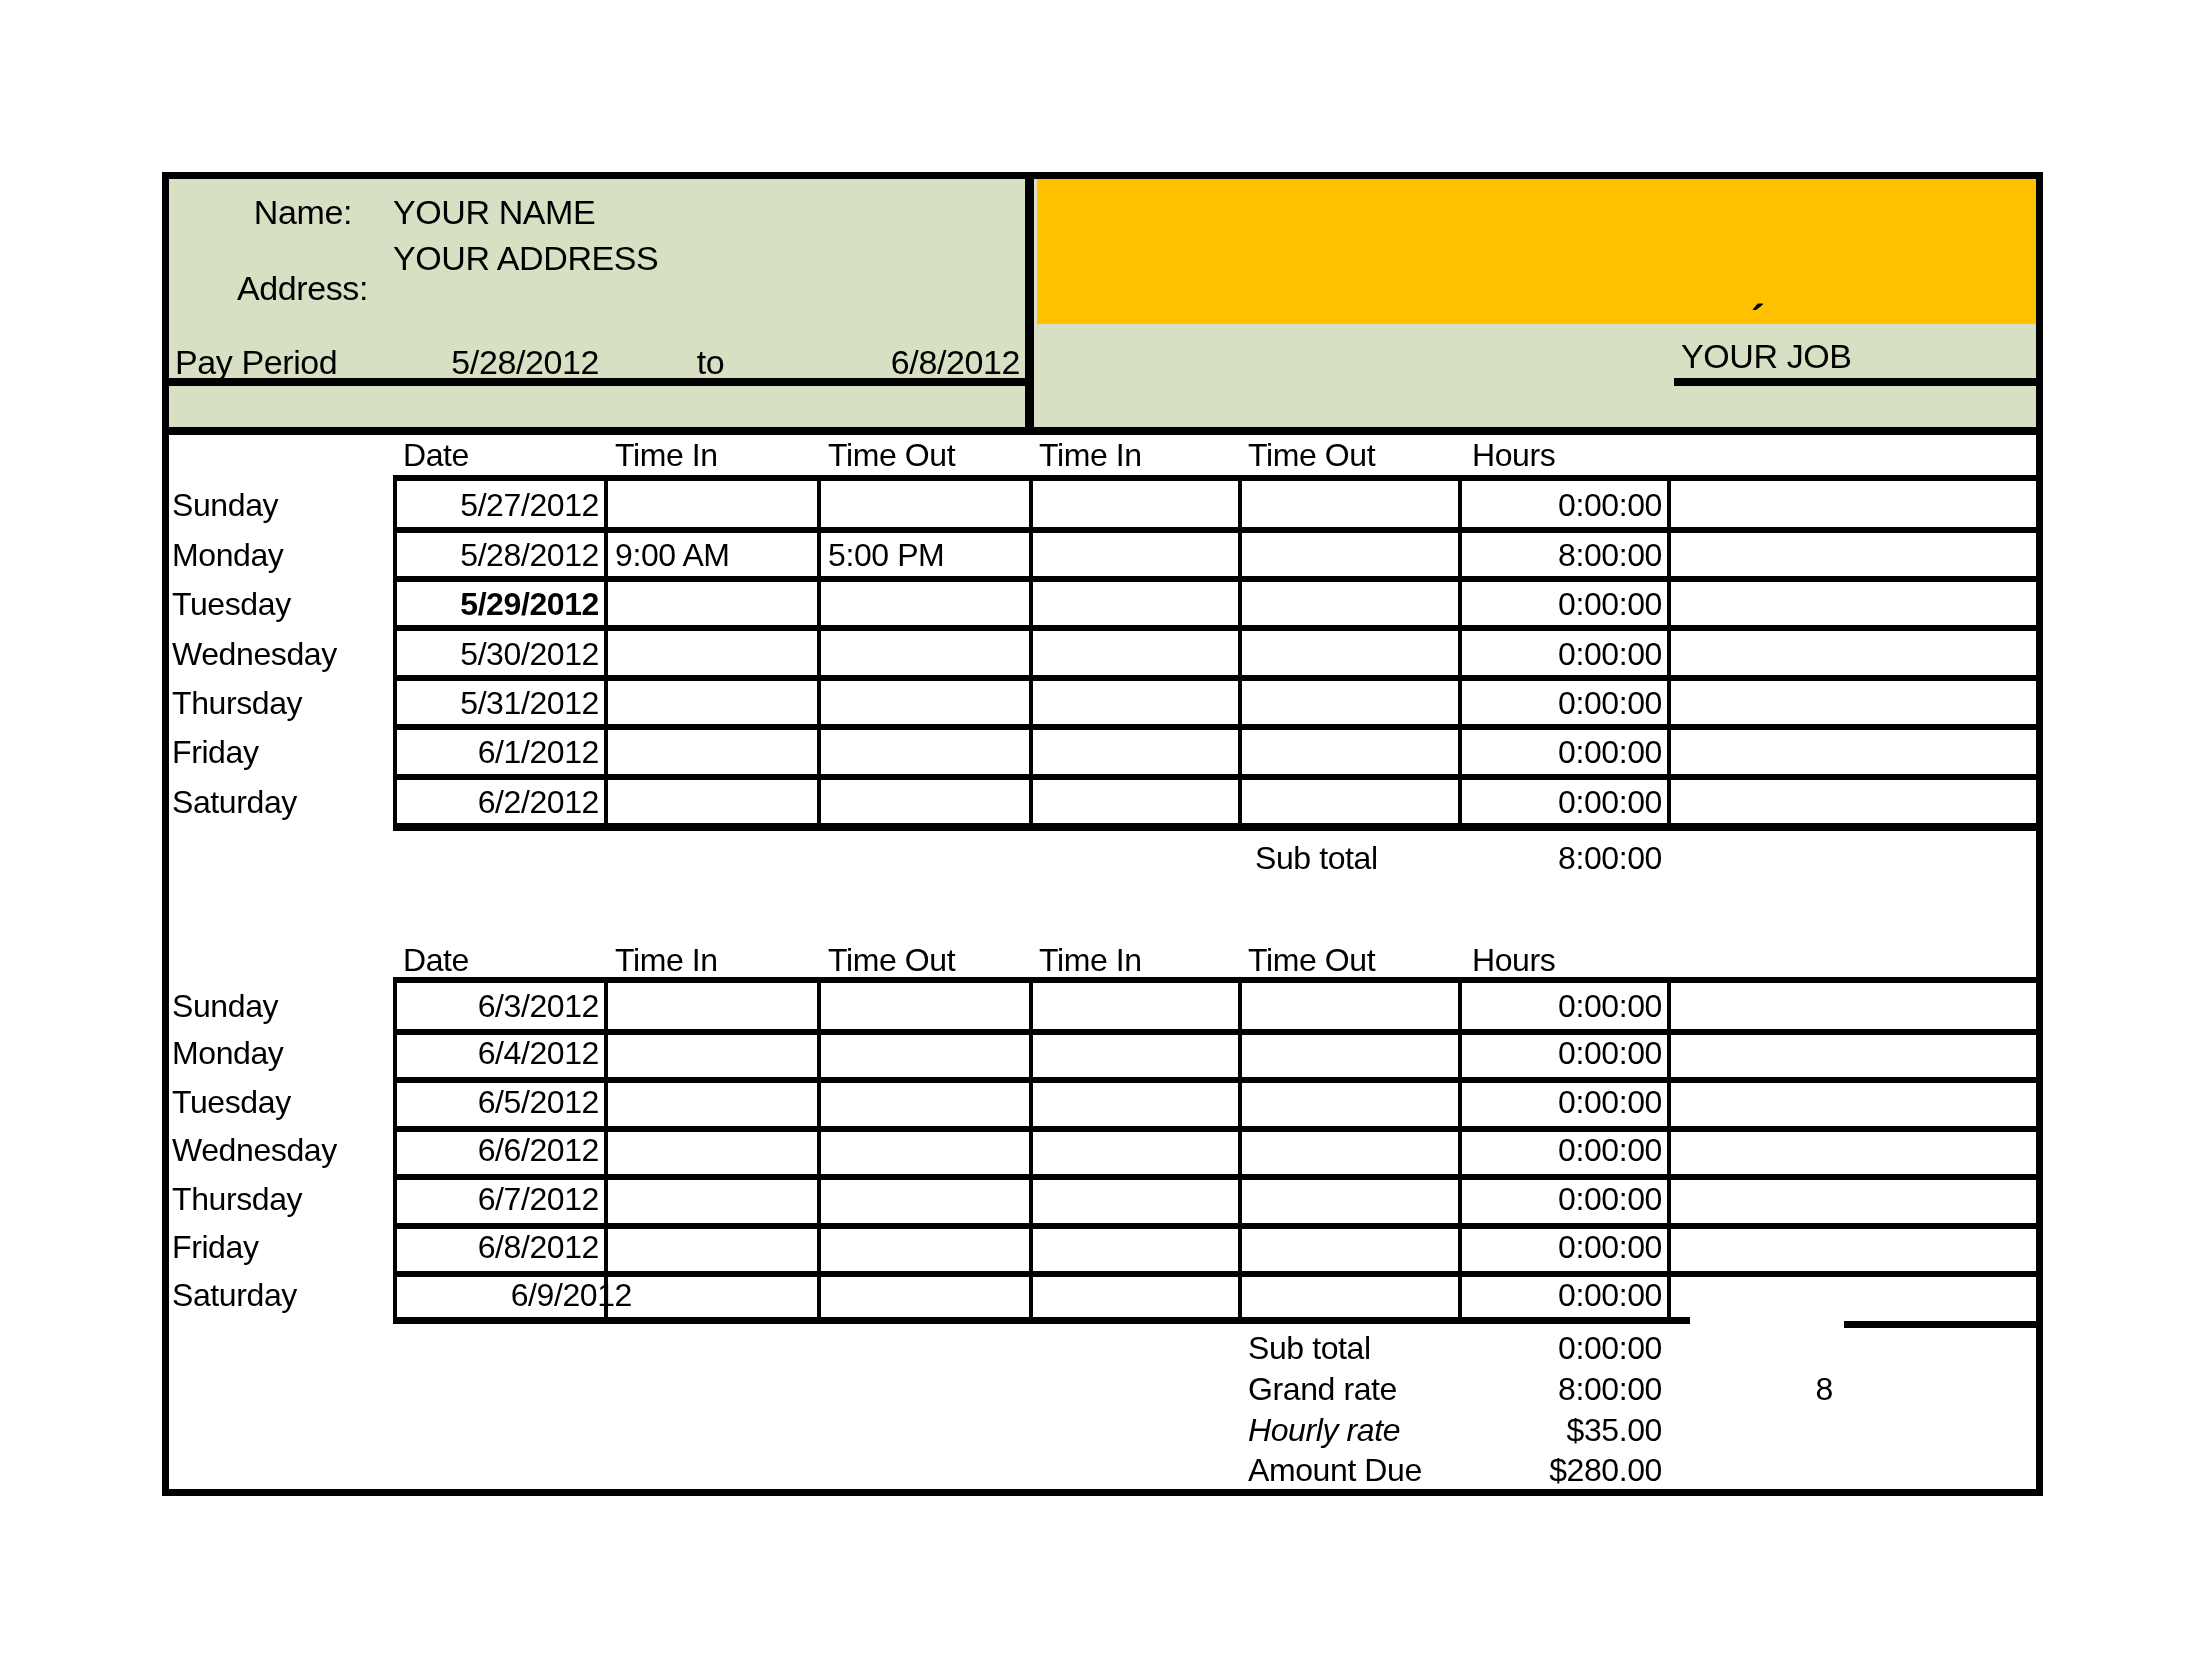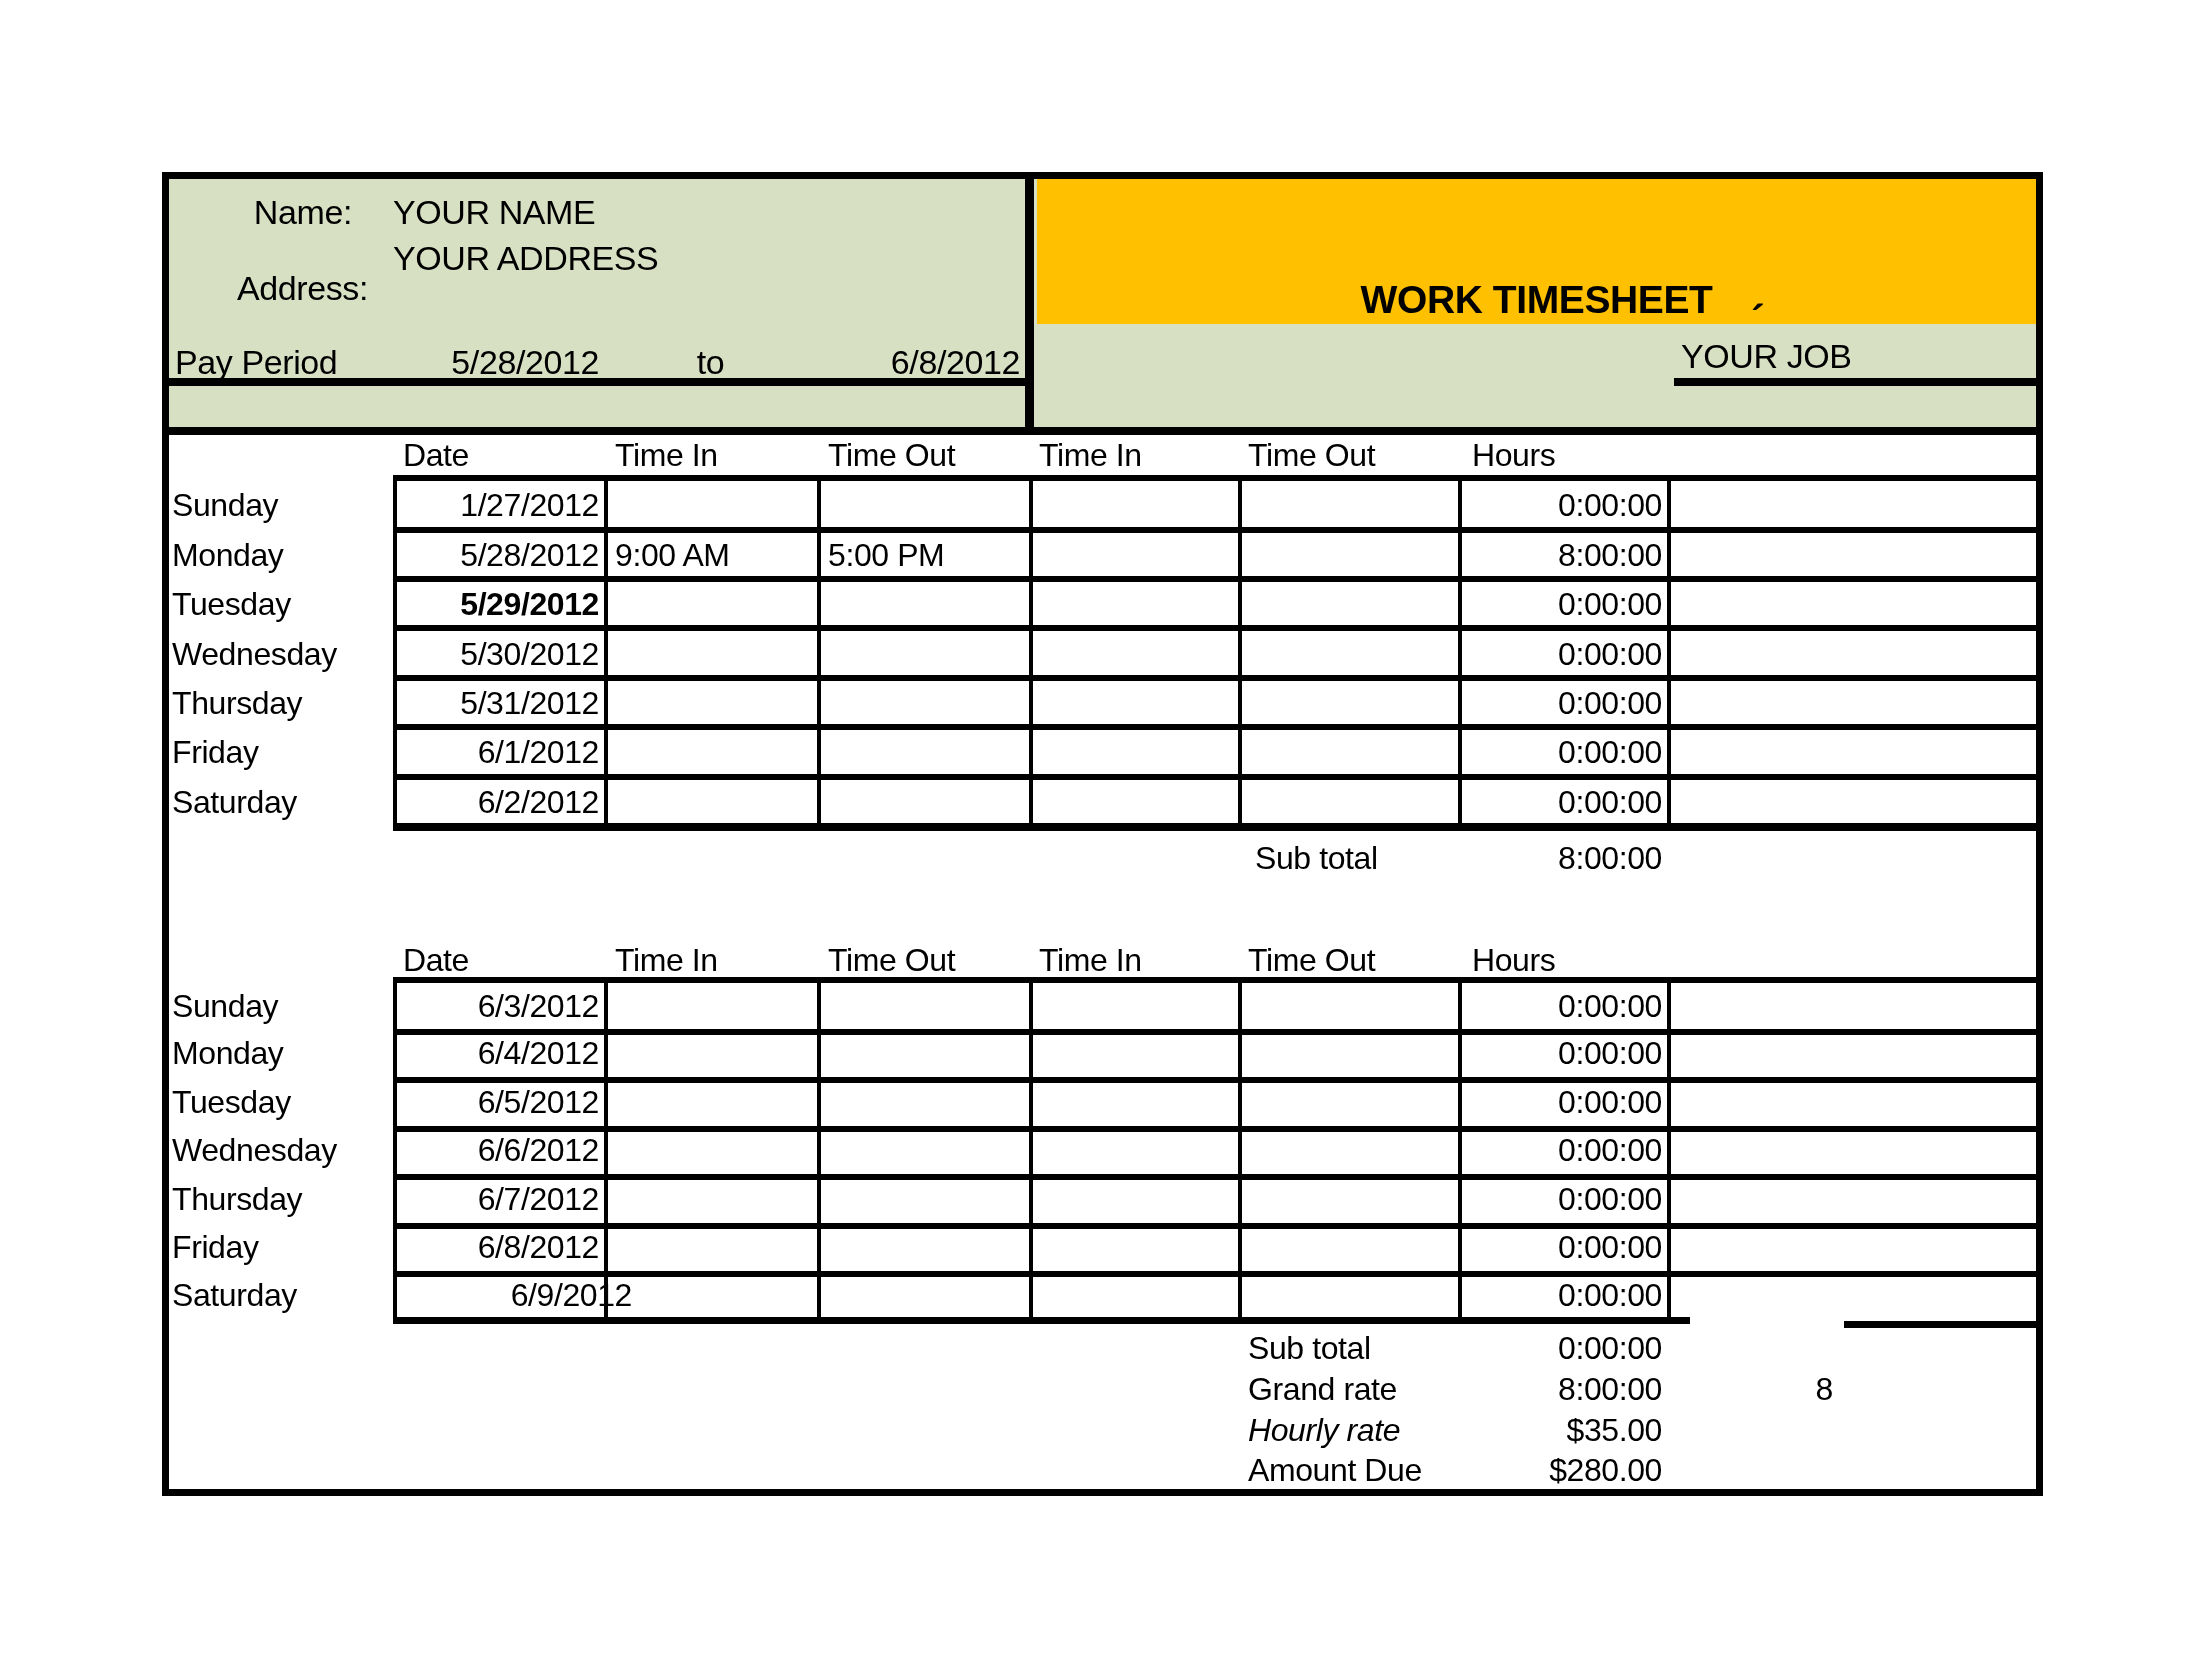--- a/index.html
+++ b/index.html
@@ -30,21 +30,20 @@
   <div class="t hd r" style="left:160px;top:191px;width:192px;">Name:</div>
   <div class="t hd" style="left:393px;top:191px;">YOUR NAME</div>
   <div class="t hd r" style="left:176px;top:237px;width:192px;margin-top:30px;">Address:</div>
   <div class="t hd" style="left:393px;top:237px;">YOUR ADDRESS</div>
 
   <div class="t hd" style="left:175px;top:341px;">Pay Period</div>
   <div class="t hd r" style="left:393px;top:341px;width:206px;">5/28/2012</div>
   <div class="t hd c" style="left:618px;top:341px;width:185px;">to</div>
   <div class="t hd r" style="left:816px;top:341px;width:204px;">6/8/2012</div>
 
-  <div class="abs title">WORK TIMESHEET</div>
   <div class="abs stray">´</div>
   <div class="t hd" style="left:1681px;top:335px;">YOUR JOB</div>
 
   <div class="bar" style="left:169px;top:378px;width:859px;height:8px;"></div>
   <div class="bar" style="left:1674px;top:378px;width:363px;height:8px;"></div>
   <div class="bar" style="left:169px;top:427px;width:1867px;height:8px;"></div>
 
   <div class="t" style="left:403px;top:434px;">Date</div>
   <div class="t" style="left:615px;top:434px;">Time In</div>
   <div class="t" style="left:828px;top:434px;">Time Out</div>
@@ -64,21 +63,21 @@
   <div class="bar" style="left:393px;top:527px;width:1644px;height:6.2px;"></div>
   <div class="bar" style="left:393px;top:576px;width:1644px;height:6.2px;"></div>
   <div class="bar" style="left:393px;top:625px;width:1644px;height:6.2px;"></div>
   <div class="bar" style="left:393px;top:675px;width:1644px;height:6.2px;"></div>
   <div class="bar" style="left:393px;top:724px;width:1644px;height:6.2px;"></div>
   <div class="bar" style="left:393px;top:774px;width:1644px;height:6.2px;"></div>
   <div class="bar" style="left:393px;top:823px;width:1644px;height:8px;"></div>
 
   <div>
     <div class="t" style="left:172px;top:484px;">Sunday</div>
-    <div class="t r" style="left:393px;top:484px;width:206px;">1/27/2012</div>
+    <div class="t r" style="left:393px;top:484px;width:206px;">5/27/2012</div>
     <div class="t r" style="left:1458px;top:484px;width:204px;">0:00:00</div>
   </div>
   <div>
     <div class="t" style="left:172px;top:534px;">Monday</div>
     <div class="t r" style="left:393px;top:534px;width:206px;">5/28/2012</div>
     <div class="t" style="left:615px;top:534px;">9:00 AM</div>
     <div class="t" style="left:828px;top:534px;">5:00 PM</div>
     <div class="t r" style="left:1458px;top:534px;width:204px;">8:00:00</div>
   </div>
   <div>

